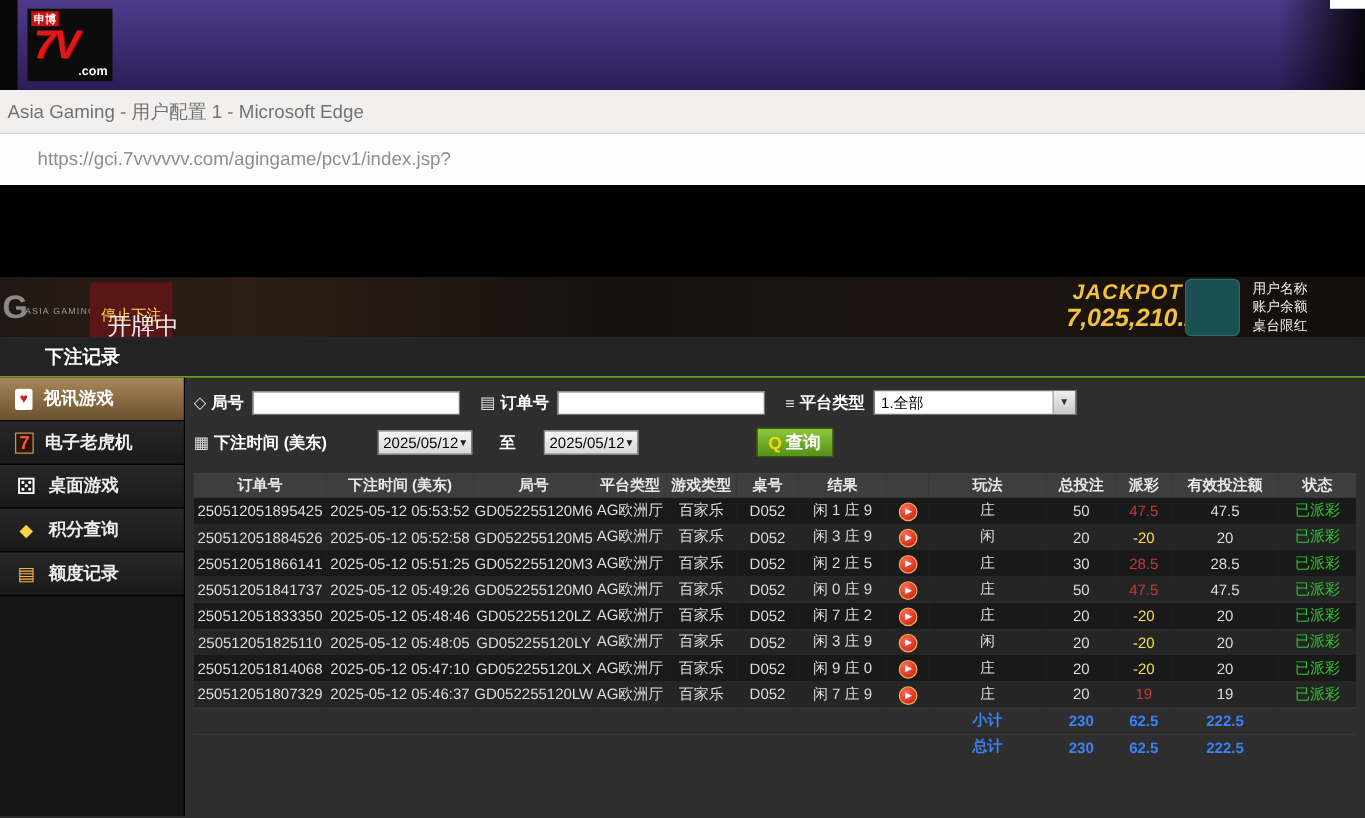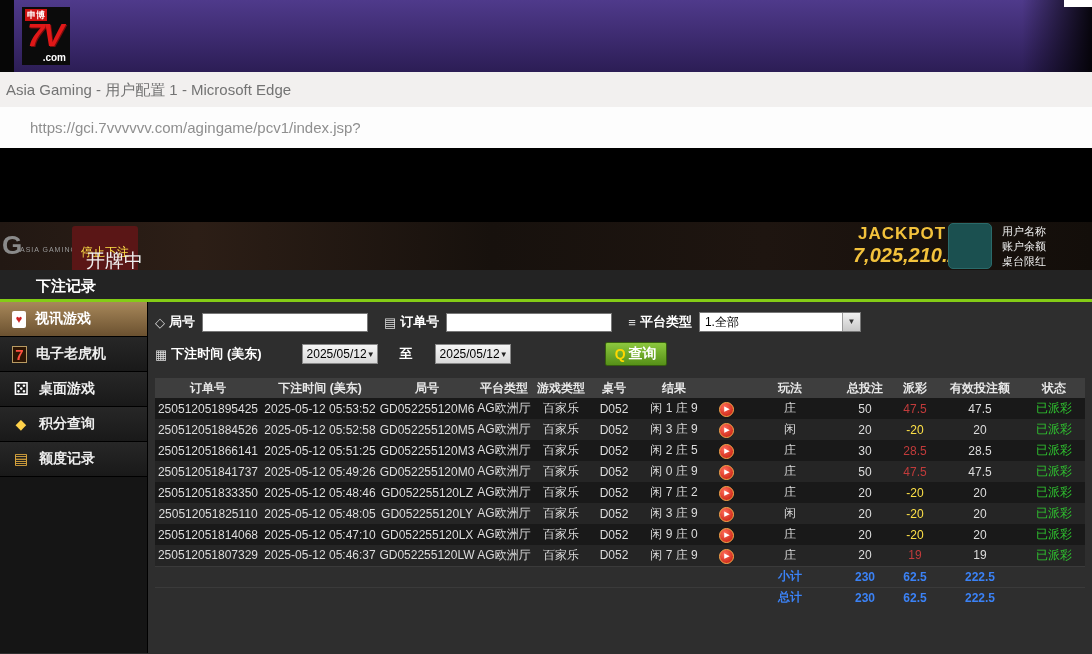--- a/index.html
+++ b/index.html
@@ -7,21 +7,21 @@
               font-family:"Liberation Sans","DejaVu Sans",sans-serif; }
   .screen { position:relative; width:1092px; height:654px; overflow:hidden; }
 
   
   .topnav { position:absolute; top:0; left:0; right:0; height:72px;
             background:linear-gradient(180deg,#4f3a8b 0%,#3c2a6e 55%,#2c1d55 100%); }
   .topnav::before { content:''; position:absolute; left:0; top:0; bottom:0; width:14px; background:#060606; }
   .topnav::after  { content:''; position:absolute; right:0; top:0; bottom:0; width:70px;
                     background:linear-gradient(90deg,rgba(0,0,0,0),rgba(0,0,0,0.9)); }
   .corner-box { position:absolute; right:0; top:0; width:28px; height:7px; background:#fff; z-index:9; }
-  .logo { position:absolute; left:22px; top:7px; width:48px; height:58px; background:#0b0b0b; z-index:3; }
+  .logo { position:absolute; left:22px; top:7px; width:68px; height:58px; background:#0b0b0b; z-index:3; }
   .logo-badge { position:absolute; top:2px; left:3px; background:#c11; color:#fff; font-size:9px;
                 font-weight:bold; padding:0 2px; line-height:12px; }
   .logo-main { position:absolute; top:10px; left:5px; color:#e01818; font-size:32px; font-weight:bold;
                font-style:italic; letter-spacing:-2px; text-shadow:1px 1px 0 #7a0c0c; }
   .logo-sub { position:absolute; bottom:2px; right:4px; color:#fff; font-size:10px; font-weight:bold; }
   .menu { position:absolute; left:112px; top:0; height:72px; display:flex; align-items:center; gap:41px; z-index:2; }
   .menu-item { color:#fff; font-size:17px; font-weight:bold; text-decoration:none; cursor:pointer; white-space:nowrap; }
   .menu-item.active { color:#ffd34e; }
 
   
@@ -33,30 +33,30 @@
 
   
   .banner { position:absolute; top:222px; left:0; right:0; height:48px; overflow:hidden;
             background:linear-gradient(90deg,#221813 0%,#2c1e16 18%,#17110d 45%,#1e1510 70%,#130e0a 100%); }
   .banner-g { position:absolute; left:2px; top:8px; color:#8a8a8a; font-size:26px; font-weight:bold; }
   .banner-brand { position:absolute; left:20px; top:24px; color:#9a9a9a; font-size:7px; letter-spacing:1px; }
   .stop-bet { position:absolute; left:72px; top:4px; background:#5a1616; color:#fde047; font-size:12px;
               padding:18px 9px; border-radius:3px; }
   .dealing { position:absolute; left:86px; top:26px; color:#eee; font-size:19px; }
   .jackpot-label { position:absolute; left:858px; top:2px; color:#f3c23c; font-size:17px; font-weight:bold;
-                   letter-spacing:1px; }
+                   font-style:italic; letter-spacing:1px; }
   .jackpot-value { position:absolute; left:853px; top:22px; color:#f3c23c; font-size:20px; font-weight:bold;
                    font-style:italic; white-space:nowrap; }
   .teal-box { position:absolute; left:948px; top:1px; width:44px; height:46px; background:#1b5050;
               border:1px solid #2a6a6a; border-radius:5px; z-index:2; }
   .account-labels { position:absolute; left:1002px; top:2px; color:#eee; font-size:11px; line-height:15px; }
 
   
   .panel { position:absolute; top:270px; left:0; right:0; bottom:0; background:#2e2e2e; }
-  .panel-header { height:32px; background:#232323; border-bottom:3px solid #84cc16; }
+  .panel-header { height:32px; background:#232323; border-bottom:1px solid #84cc16; }
   .panel-title { color:#fff; font-size:15px; font-weight:bold; line-height:32px; padding-left:36px; display:block; }
   .panel-body { display:flex; height:351px; }
 
   .sidebar { width:148px; background:#151515; border-right:1px solid #000; }
   .side-item { height:35px; display:flex; align-items:center; gap:9px; padding-left:12px;
                border-bottom:1px solid #000; color:#eee; font-size:14px; font-weight:bold; cursor:pointer;
                background:linear-gradient(180deg,#272727,#191919); }
   .side-item.active { background:linear-gradient(180deg,#a8885a,#6b5130); color:#fff; }
   .side-icon { width:18px; height:18px; display:flex; align-items:center; justify-content:center; flex:0 0 18px; }
   .cards-icon { background:#fff; color:#c22; border-radius:2px; width:14px; height:17px; font-size:11px; flex-basis:14px; }

